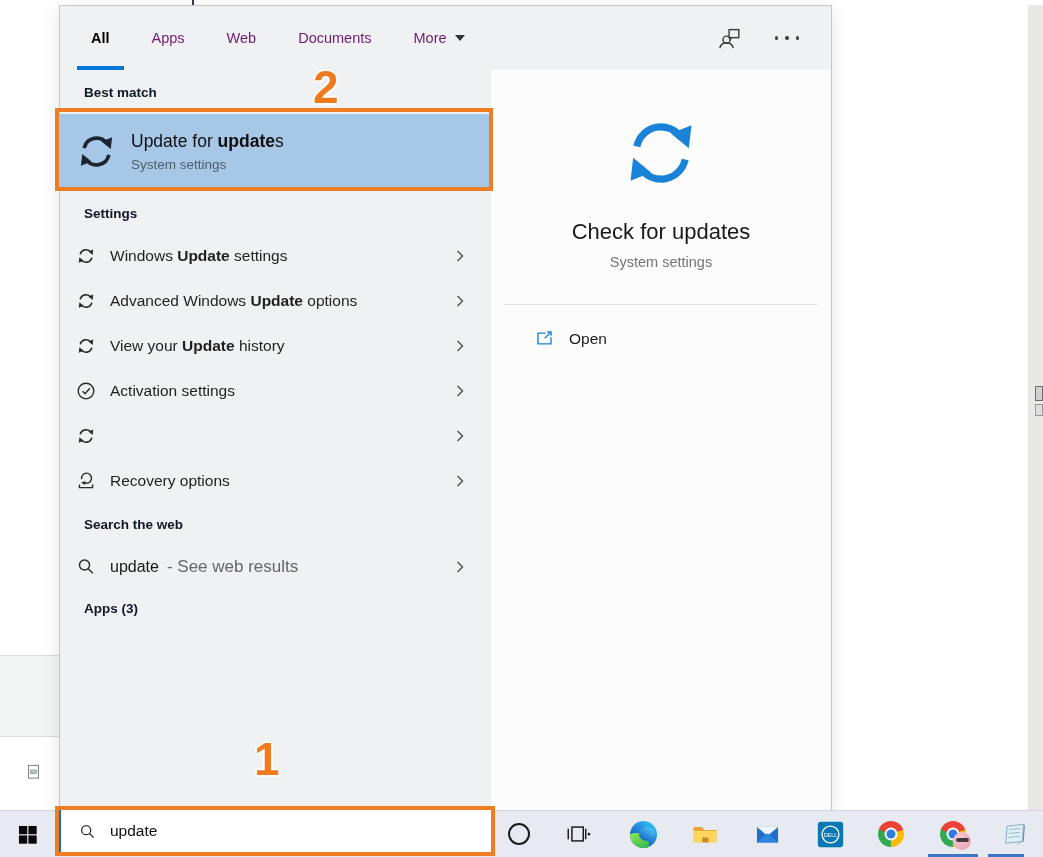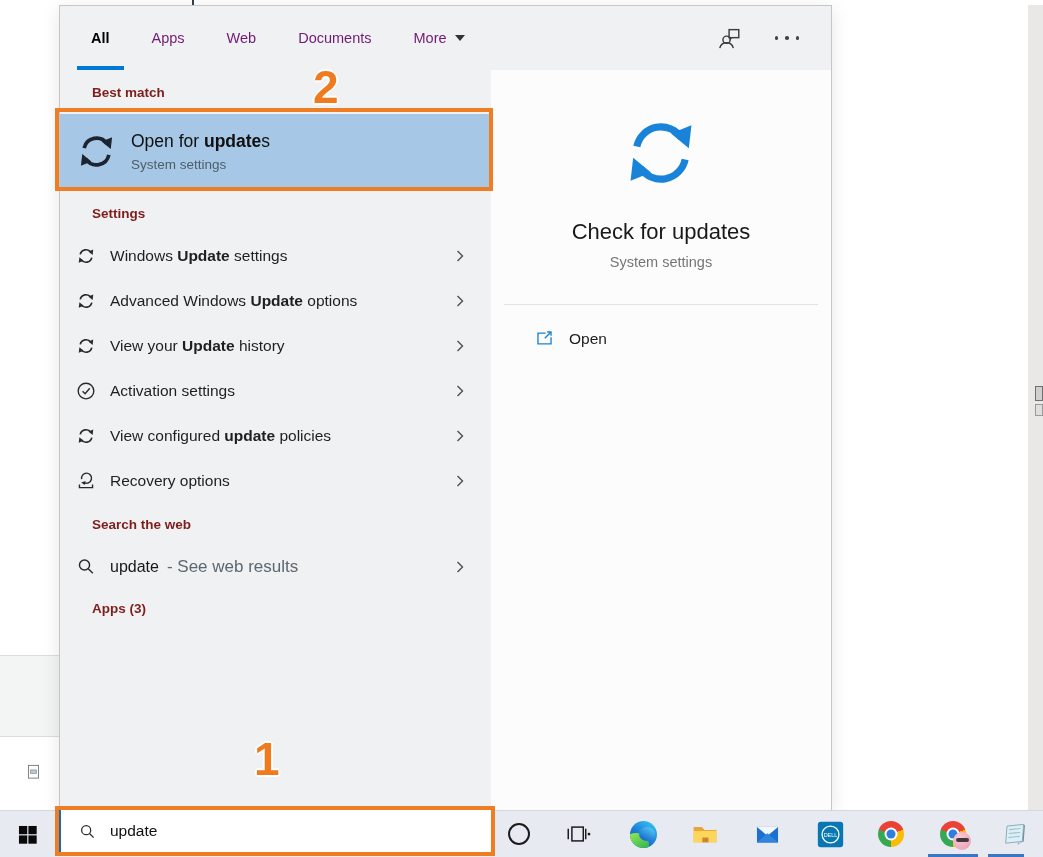--- a/index.html
+++ b/index.html
@@ -34,21 +34,21 @@
   .tab.active { color:#000; font-weight:bold; }
   .tab.active::after { content:""; position:absolute; left:0; right:0; bottom:0; height:4px; background:#0078D7; }
   .tab { margin-right:14px; }
   .caret-down { width:0; height:0; border-left:5px solid transparent; border-right:5px solid transparent; border-top:6px solid #333; margin-left:8px; }
   .tab-actions { margin-left:auto; display:flex; align-items:center; gap:32px; padding-right:32px; color:#3d3d3d; }
   .dots { display:flex; gap:7px; cursor:pointer; }
   .dots i { width:3.5px; height:3.5px; border-radius:50%; background:#444; }
 
   
   .results { position:absolute; top:64px; left:0; width:431px; bottom:0; background:#f0f1f2; }
-  .sec-h { position:absolute; left:32px; font-size:13.5px; font-weight:bold; color:#7f1d1d; }
+  .sec-h { position:absolute; left:24px; font-size:13.5px; font-weight:bold; color:#0f172a; }
   .h-best { top:15px; }
   .h-settings { top:136px; }
   .h-web { top:447px; }
   .h-apps { top:531px; }
 
   .bm-item { position:absolute; top:44px; left:0; width:431px; height:74px; background:#A6C8E6; display:flex; align-items:center; padding-left:15px; cursor:pointer; }
   .bm-icon { color:#1b2430; margin-right:13px; }
   .bm-title { font-size:17.5px; color:#101010; }
   .bm-title b { font-weight:bold; }
   .bm-sub { font-size:13.5px; color:#4e5d6a; margin-top:5px; }
@@ -213,21 +213,21 @@
   </div>
 
   <div class="results">
     <div class="sec-h h-best">Best match</div>
 
     <div class="bm-item">
       <svg class="bm-icon" width="43" height="43">
           <use href="#i-sync"></use>
         </svg>
       <div>
-        <div class="bm-title"><span>Open for </span><b>update</b><span>s</span></div>
+        <div class="bm-title"><span>Update for </span><b>update</b><span>s</span></div>
         <div class="bm-sub">System settings</div>
       </div>
     </div>
 
     <div class="sec-h h-settings">Settings</div>
 
     <div class="rows">
       <div class="row">
         <svg class="ric" width="20" height="20">
             <use href="#i-sync"></use>
@@ -261,21 +261,20 @@
           </svg>
         <div class="rlabel"><span>Activation settings</span><b></b><span></span></div>
         <svg class="chev" width="10" height="16">
             <use href="#i-chev"></use>
           </svg>
       </div>
       <div class="row">
         <svg class="ric" width="20" height="20">
             <use href="#i-sync"></use>
           </svg>
-        <div class="rlabel"><span>View configured </span><b>update</b><span> policies</span></div>
         <svg class="chev" width="10" height="16">
             <use href="#i-chev"></use>
           </svg>
       </div>
       <div class="row">
         <svg class="ric" width="20" height="20">
             <use href="#i-recovery"></use>
           </svg>
         <div class="rlabel"><span>Recovery options</span><b></b><span></span></div>
         <svg class="chev" width="10" height="16">

